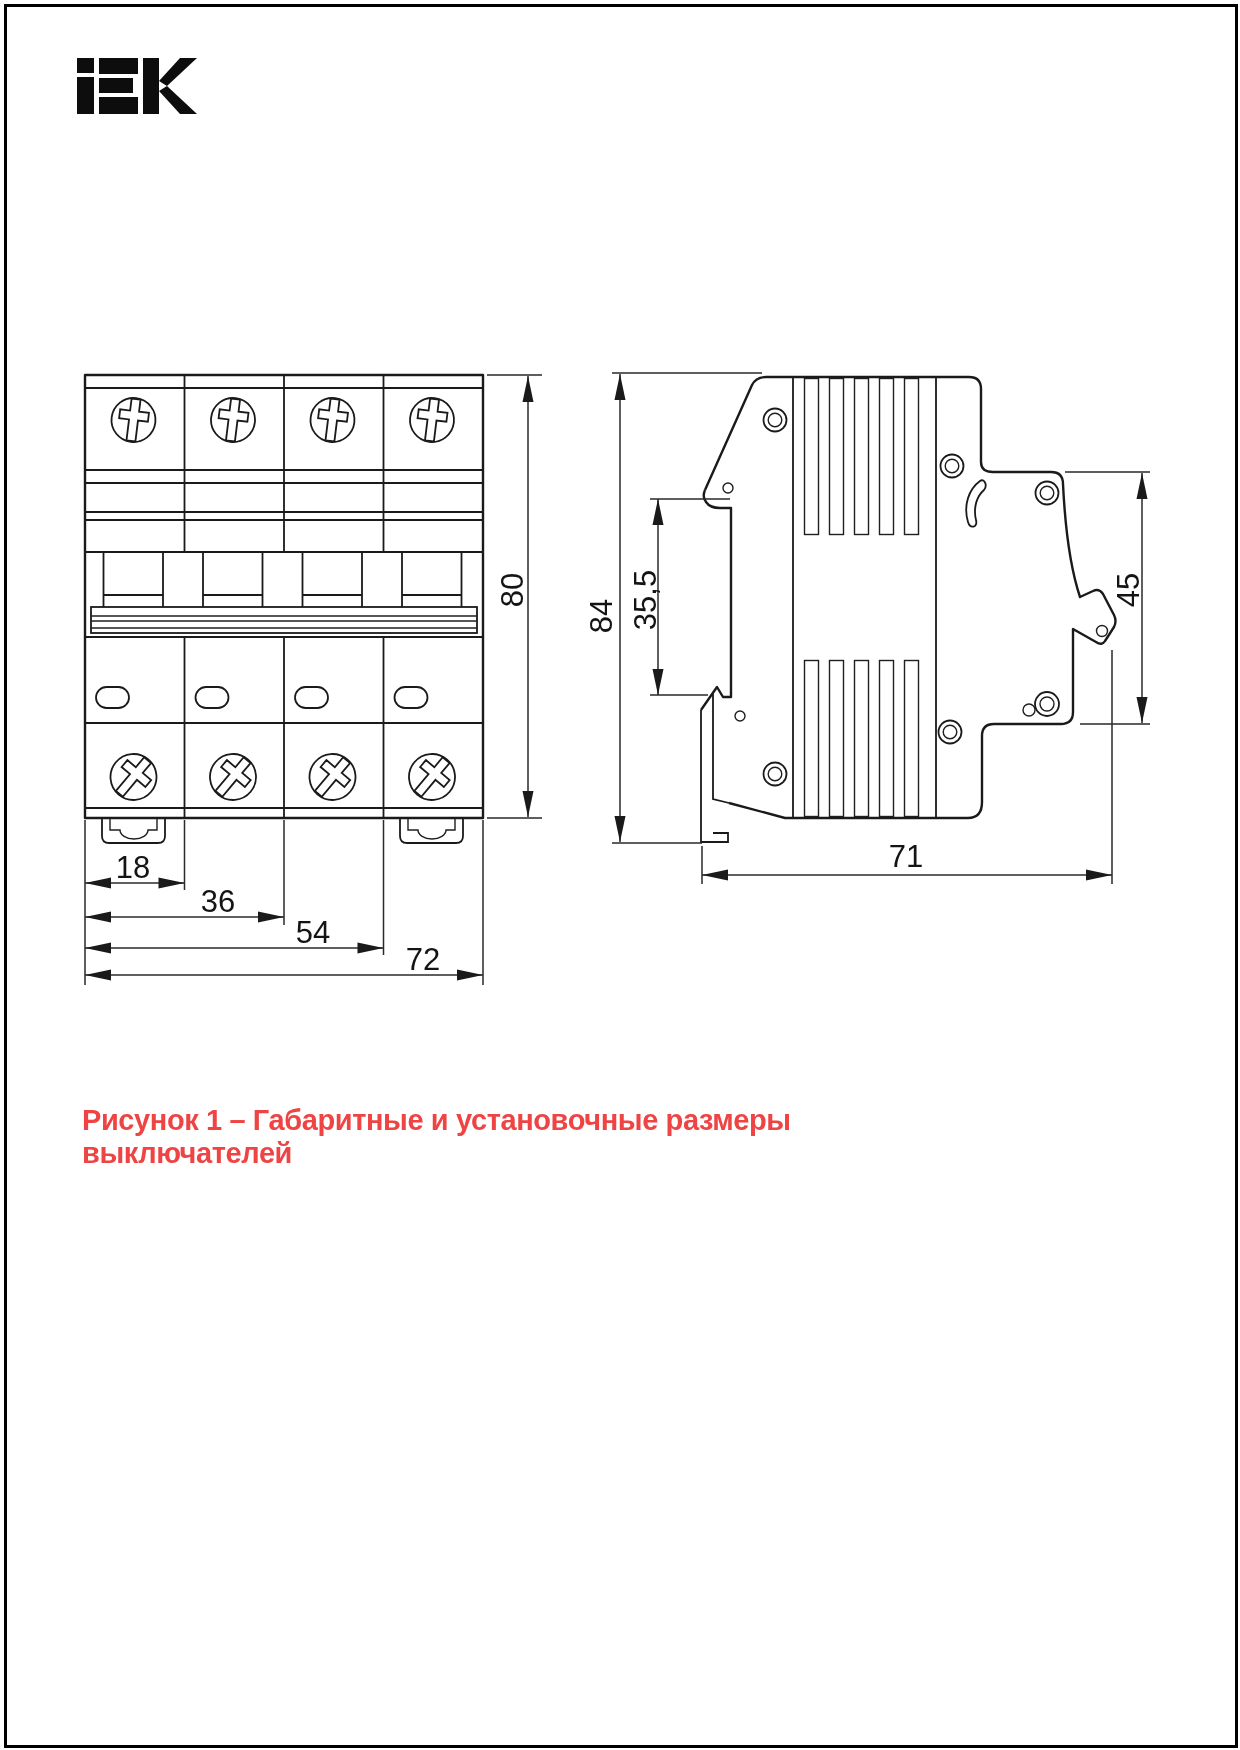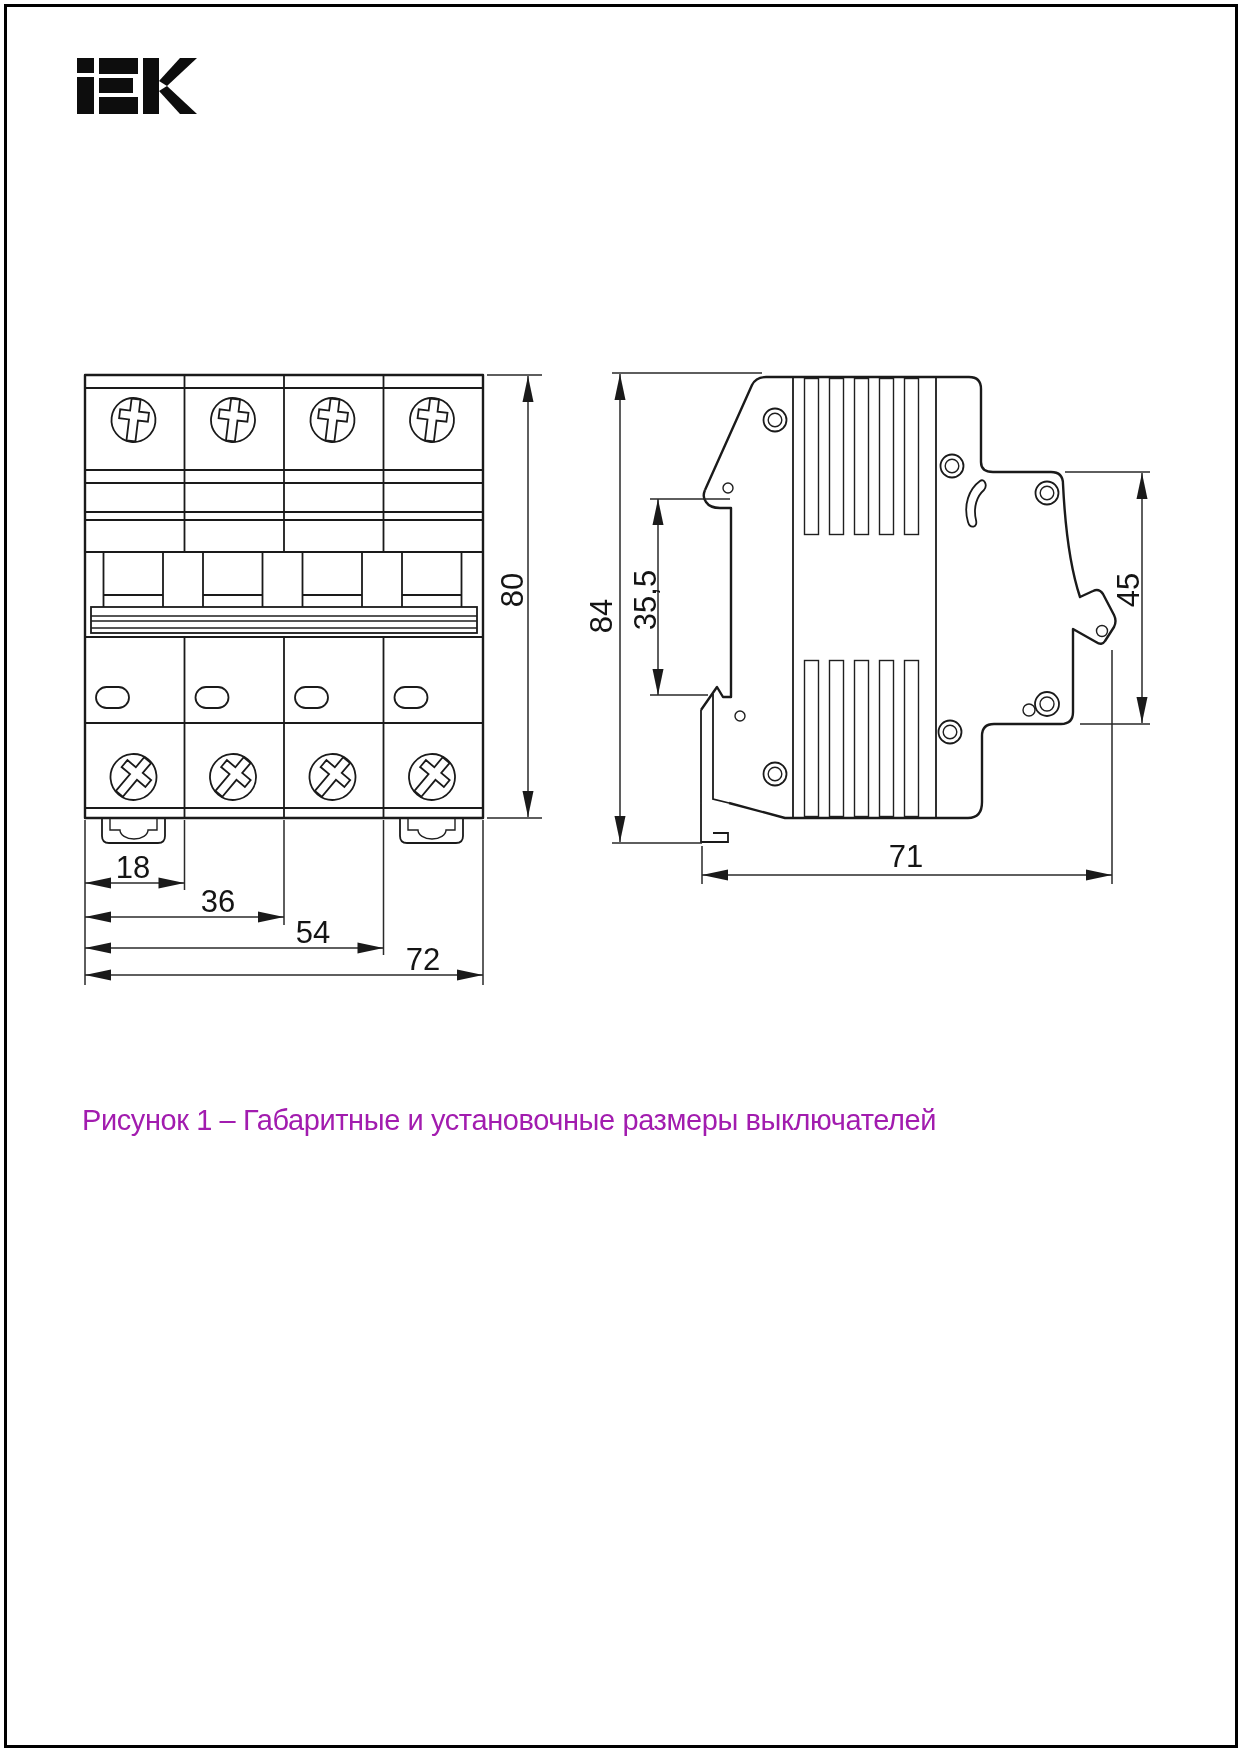--- a/index.html
+++ b/index.html
@@ -8,21 +8,21 @@
     font-family:"Liberation Sans", sans-serif;color:#111;overflow:hidden;
   }
   .page-frame{
     position:absolute;left:4px;top:4px;width:1228px;height:1738px;
     border:3px solid #000;pointer-events:none;
   }
   .logo{position:absolute;left:76px;top:56px;width:122px;height:60px;}
   .drawing-svg{position:absolute;left:0;top:0;width:1240px;height:1120px;}
   .caption{
     position:absolute;left:82px;top:1104px;width:900px;
-    font-size:29px;letter-spacing:-0.4px;color:#a21caf;
+    font-size:29px;letter-spacing:-0.4px;color:#ef4444;font-weight:bold;
   }
   
   .ln  {stroke:#1a1a1a;fill:none;stroke-width:1.8;}
   .out {stroke:#1a1a1a;fill:none;stroke-width:2.4;stroke-linejoin:round;}
   .thin{stroke:#1f1f1f;fill:none;stroke-width:1.4;}
   .diml{stroke:#2a2a2a;fill:none;stroke-width:1.5;}
   .arr {fill:#1a1a1a;stroke:none;}
   .dimt{font-family:"Liberation Sans",sans-serif;font-size:31px;fill:#141414;}
 </style>
 </head>

